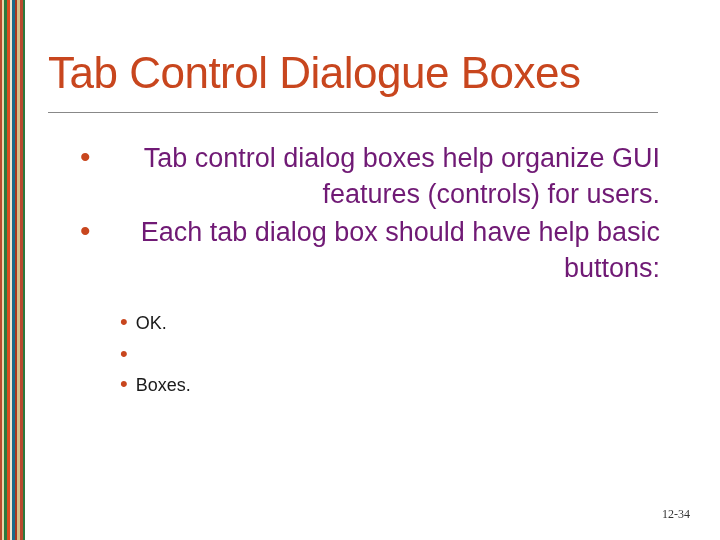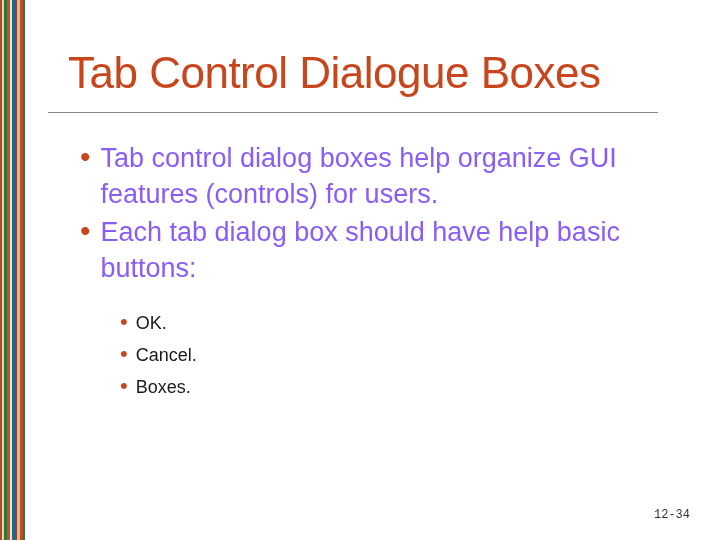--- a/index.html
+++ b/index.html
@@ -34,21 +34,20 @@
   .s10 { width: 2px; background: #2a7a3e; }
 
   .slide-title {
     position: absolute;
     left: 48px;
     top: 48px;
     font-size: 44px;
     color: #c8461e;
     font-weight: normal;
     letter-spacing: -0.5px;
-    margin-left: 20px;
   }
   .title-rule {
     position: absolute;
     left: 48px;
     top: 112px;
     width: 610px;
     height: 1px;
     background: #888;
   }
   .content {
@@ -63,23 +62,24 @@
     margin-bottom: 2px;
   }
   .bullet-dot {
     color: #c8461e;
     font-size: 30px;
     line-height: 34px;
     margin-right: 10px;
     flex-shrink: 0;
   }
   .bullet-text {
-    color: #8b5cf6;
+    color: #701a75;
     font-size: 27px;
     line-height: 36px;
+    text-align: right;
   }
   .sub-list {
     margin-top: 22px;
     margin-left: 40px;
   }
   .sub-row {
     display: flex;
     align-items: flex-start;
     margin-bottom: 2px;
   }
@@ -94,21 +94,21 @@
     color: #1a1a1a;
     font-size: 18px;
     line-height: 30px;
   }
   .page-num {
     position: absolute;
     right: 30px;
     bottom: 18px;
     font-size: 12px;
     color: #333;
-    font-family: Liberation Mono, monospace;
+    font-family: Liberation Serif, serif;
   }
 </style>
 </head>
 <body>
 
 <div class="stripe-band">
   <div class="stripe s1"></div>
   <div class="stripe s2"></div>
   <div class="stripe s3"></div>
   <div class="stripe s4"></div>
@@ -133,21 +133,20 @@
     <span class="bullet-text">Each tab dialog box should have help basic buttons:</span>
   </div>
 
   <div class="sub-list">
     <div class="sub-row">
       <span class="sub-dot">•</span>
       <span class="sub-text">OK.</span>
     </div>
     <div class="sub-row">
       <span class="sub-dot">•</span>
-      <span class="sub-text">Cancel.</span>
     </div>
     <div class="sub-row">
       <span class="sub-dot">•</span>
       <span class="sub-text">Boxes.</span>
     </div>
   </div>
 </div>
 
 <div class="page-num">12-34</div>
 

